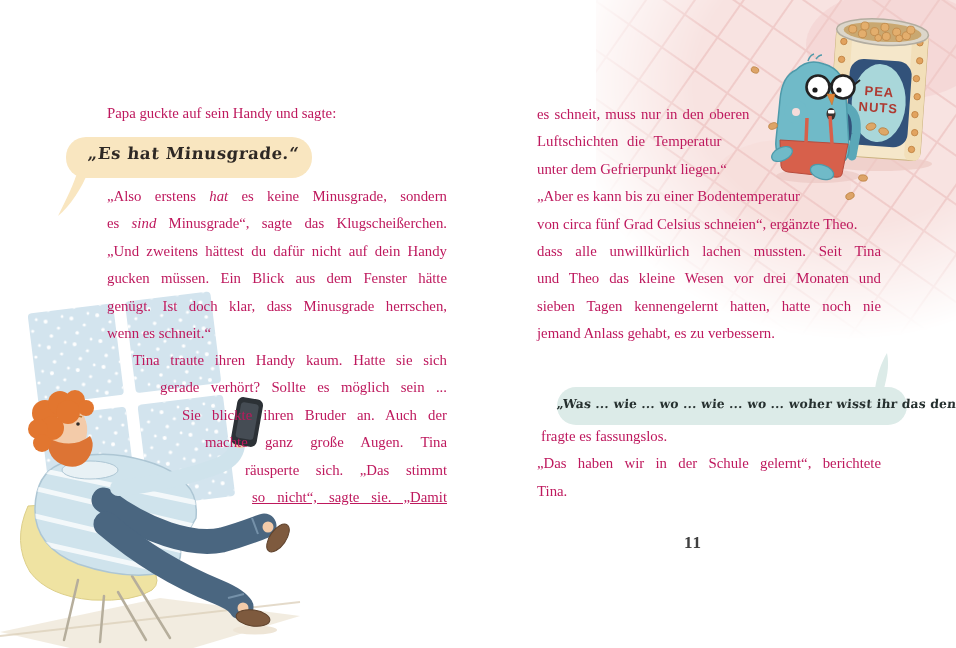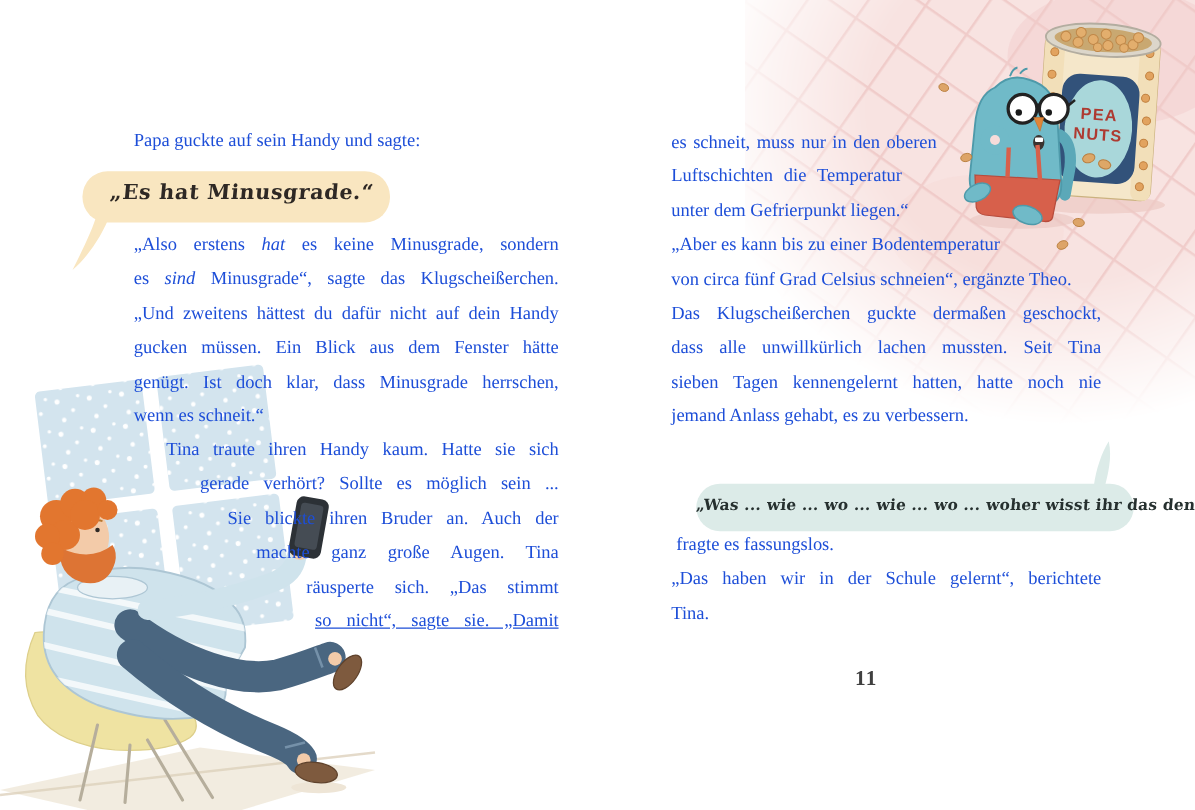--- a/index.html
+++ b/index.html
@@ -1,20 +1,20 @@
 <!DOCTYPE html>
 <html><head>
 <meta charset="utf-8">
 <style>
   html,body{margin:0;padding:0;background:#ffffff;}
   #spread{position:relative;width:956px;height:648px;background:#ffffff;overflow:hidden;
           font-family:"Liberation Serif",serif;}
   svg{display:block;}
   .illus{position:absolute;z-index:1;}
-  .textcol{position:absolute;z-index:5;font-size:14.8px;color:#1d4ed8;}
+  .textcol{position:absolute;z-index:5;font-size:14.8px;color:#be185d;}
   .tl{height:27.4px;line-height:27.4px;white-space:nowrap;overflow:visible;}
   .tl.j{text-align:justify;white-space:normal;height:27.4px;overflow:hidden;}
   .tl.j::after{content:"";display:inline-block;width:100%;height:0;}
   .tl i{font-style:italic;}
   
   #paraB-left .tl:nth-child(1){padding-left:26px;}
   #paraB-left .tl:nth-child(2){padding-left:53px;}
   #paraB-left .tl:nth-child(3){padding-left:75px;}
   #paraB-left .tl:nth-child(4){padding-left:98px;}
   #paraB-left .tl:nth-child(5){padding-left:138px;}
@@ -255,22 +255,22 @@
       <div class="tl j">räusperte sich. „Das stimmt</div>
       <div class="tl j">so nicht“, sagte sie. „Damit</div>
     </div>
 
   <div class="textcol" id="paraA-right" style="left:537px;top:101px;width:344px;">
       <div class="tl">es schneit, muss nur in den oberen</div>
       <div class="tl">Luftschichten die Temperatur</div>
       <div class="tl">unter dem Gefrierpunkt liegen.“</div>
       <div class="tl">„Aber es kann bis zu einer Bodentemperatur</div>
       <div class="tl">von circa fünf Grad Celsius schneien“, ergänzte Theo.</div>
-      <div class="tl j">Das Klugscheißerchen guckte dermaßen geschockt,</div>
       <div class="tl j">dass alle unwillkürlich lachen mussten. Seit Tina</div>
+      <div class="tl j">und Theo das kleine Wesen vor drei Monaten und</div>
       <div class="tl j">sieben Tagen kennengelernt hatten, hatte noch nie</div>
       <div class="tl">jemand Anlass gehabt, es zu verbessern.</div>
     </div>
 
   <div class="bubble" id="bubble2">
     <div class="btxt">„Was ... wie ... wo ... wie ... wo ... woher wisst ihr das denn?“,</div>
     <svg width="26" height="36" viewBox="0 0 26 36">
       <path d="M 8,36 C 10,22 14,10 20,0 C 23,14 19,27 17,36 Z" fill="#dcebe8"></path>
     </svg>
   </div>

